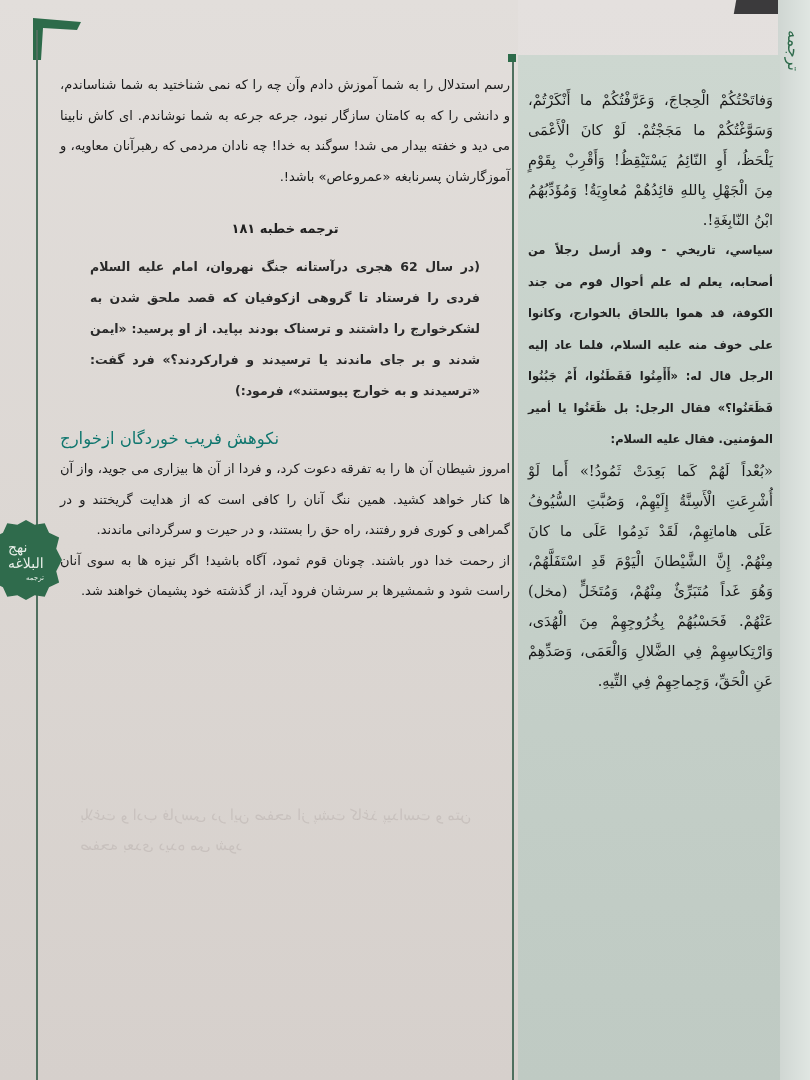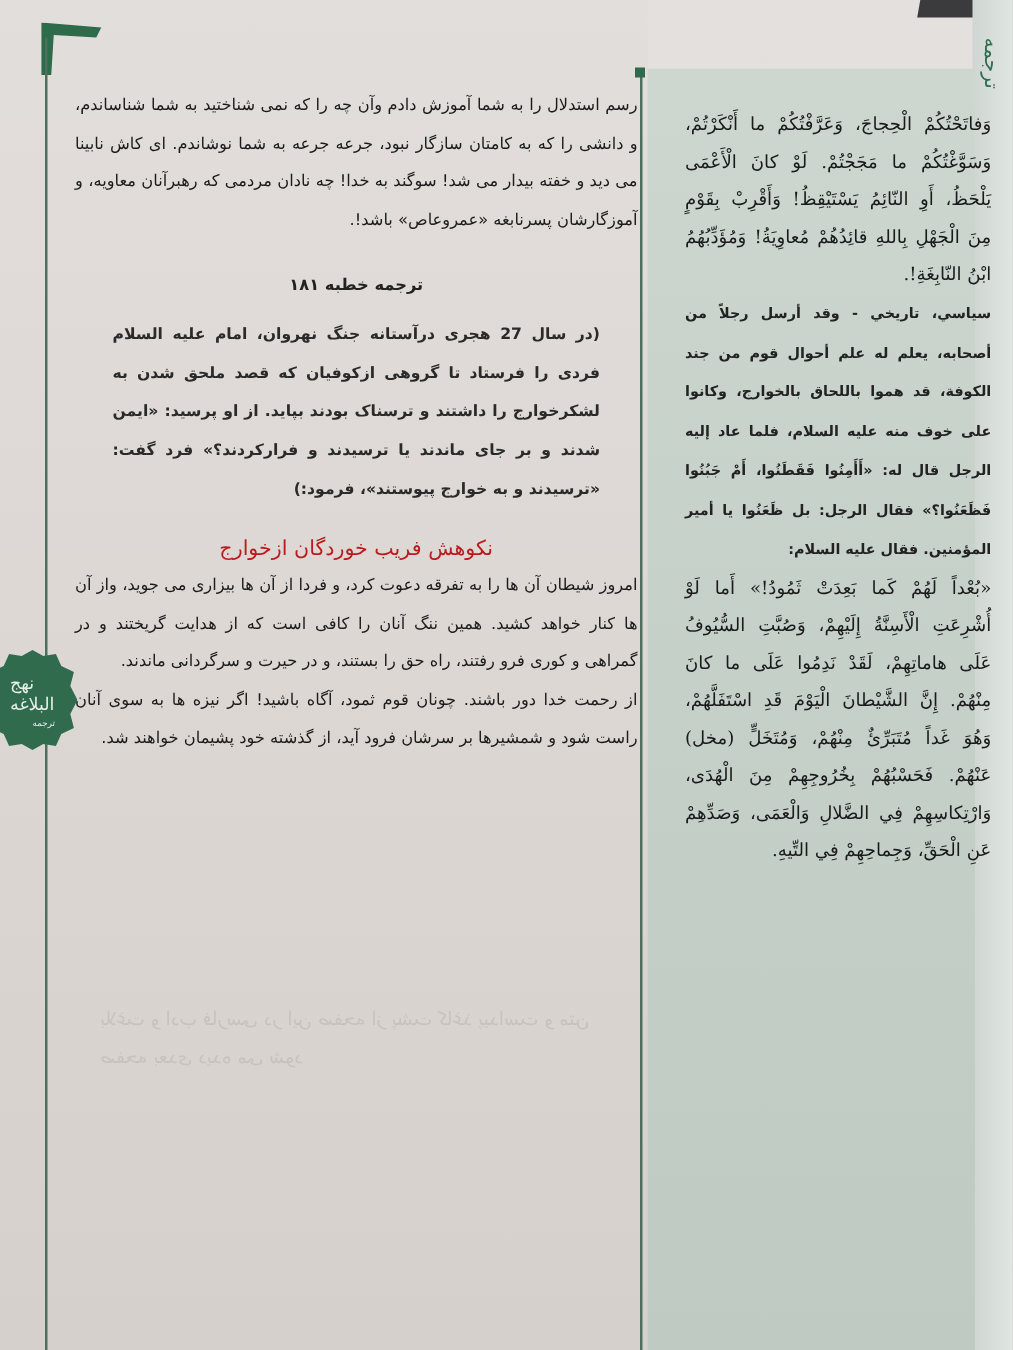--- a/index.html
+++ b/index.html
@@ -51,24 +51,24 @@
   .left-col p { margin:0; font-size:13px; line-height:30.5px; }
   .h-persian {
     text-align:center; font-weight:bold; font-size:19px; margin:22px 0 6px 0 !important;
     color:#222;
   }
   .intro {
     font-weight:bold; font-size:12.5px !important; line-height:31px !important; color:#2a2a2a;
     padding:0 30px;
   }
   .sub-green {
-    color:#b91c1c; font-size:16.5px !important; margin-top:18px !important; text-align:center;
+    color:#0f766e; font-size:16.5px !important; margin-top:18px !important; text-align:left;
   }
   .right-col {
-    position:absolute; left:548px; top:85px; width:245px;
+    position:absolute; left:528px; top:85px; width:245px;
     direction:rtl; text-align:justify; color:#1a1a1a;
   }
   .right-col p { margin:0; }
   .arabic-text { font-family:"DejaVu Serif", serif; font-size:14.5px; line-height:30px; }
   .h-arabic { text-align:center; font-weight:bold; font-size:19px; margin:40px 0 8px 0 !important; }
   .arabic-intro { font-weight:bold; font-size:11.5px; line-height:31.5px; color:#222; }
   .sub-green-ar { color:#2f6b4c; font-family:"DejaVu Serif", serif; font-size:14px; margin-top:34px !important; }
   .badge {
     position:absolute; left:-10px; top:520px; width:72px; height:80px;
     background:#2f6b4c; color:#e8efe9;
@@ -107,21 +107,21 @@
 </div>
 
 <div class="badge">
   <span class="b1">نهج البلاغه</span>
   <span class="b2">ترجمه</span>
 </div>
 
 <div class="left-col">
   <p>رسم استدلال را به شما آموزش دادم وآن چه را که نمی شناختید به شما شناساندم، و دانشی را که به کامتان سازگار نبود، جرعه جرعه به شما نوشاندم. ای کاش نابینا می دید و خفته بیدار می شد! سوگند به خدا! چه نادان مردمی که رهبرآنان معاویه، و آموزگارشان پسرنابغه «عمروعاص» باشد!.</p>
   <p class="h-persian">ترجمه خطبه ۱۸۱</p>
-  <p class="intro">(در سال 27 هجری درآستانه جنگ نهروان، امام عليه السلام فردی را فرستاد تا گروهی ازکوفیان که قصد ملحق شدن به لشکرخوارج را داشتند و ترسناک بودند بپاید. از او پرسید: «ایمن شدند و بر جای ماندند یا ترسیدند و فرارکردند؟» فرد گفت: «ترسیدند و به خوارج پیوستند»، فرمود:)</p>
+  <p class="intro">(در سال 62 هجری درآستانه جنگ نهروان، امام عليه السلام فردی را فرستاد تا گروهی ازکوفیان که قصد ملحق شدن به لشکرخوارج را داشتند و ترسناک بودند بپاید. از او پرسید: «ایمن شدند و بر جای ماندند یا ترسیدند و فرارکردند؟» فرد گفت: «ترسیدند و به خوارج پیوستند»، فرمود:)</p>
   <p class="sub-green">نکوهش فریب خوردگان ازخوارج</p>
   <p>امروز شیطان آن ها را به تفرقه دعوت کرد، و فردا از آن ها بیزاری می جوید، واز آن ها کنار خواهد کشید. همین ننگ آنان را کافی است که از هدایت گریختند و در گمراهی و کوری فرو رفتند، راه حق را بستند، و در حیرت و سرگردانی ماندند.</p>
   <p>از رحمت خدا دور باشند. چونان قوم ثمود، آگاه باشید! اگر نیزه ها به سوی آنان راست شود و شمشیرها بر سرشان فرود آید، از گذشته خود پشیمان خواهند شد.</p>
 </div>
 
 <div class="right-col">
   <p class="arabic-text">وَفاتَحْتُكُمْ الْحِجاجَ، وَعَرَّفْتُكُمْ ما أَنْكَرْتُمْ، وَسَوَّغْتُكُمْ ما مَجَجْتُمْ. لَوْ كانَ الْأَعْمَى يَلْحَظُ، أَوِ النّائِمُ يَسْتَيْقِظُ! وَأَقْرِبْ بِقَوْمٍ مِنَ الْجَهْلِ بِاللهِ قائِدُهُمْ مُعاوِيَةُ! وَمُؤَدِّبُهُمُ ابْنُ النّابِغَةِ!.</p>
   <p class="arabic-intro">سياسي، تاريخي - وقد أرسل رجلاً من أصحابه، يعلم له علم أحوال قوم من جند الكوفة، قد هموا باللحاق بالخوارج، وكانوا على خوف منه عليه السلام، فلما عاد إليه الرجل قال له: «أَأَمِنُوا فَقَطَنُوا، أَمْ جَبُنُوا فَظَعَنُوا؟» فقال الرجل: بل ظَعَنُوا يا أمير المؤمنين. فقال عليه السلام:</p>
   <p class="arabic-text">«بُعْداً لَهُمْ كَما بَعِدَتْ ثَمُودُ!» أَما لَوْ أُشْرِعَتِ الْأَسِنَّةُ إِلَيْهِمْ، وَصُبَّتِ السُّيُوفُ عَلَى هاماتِهِمْ، لَقَدْ نَدِمُوا عَلَى ما كانَ مِنْهُمْ. إِنَّ الشَّيْطانَ الْيَوْمَ قَدِ اسْتَفَلَّهُمْ، وَهُوَ غَداً مُتَبَرِّئٌ مِنْهُمْ، وَمُتَخَلٍّ (مخل) عَنْهُمْ. فَحَسْبُهُمْ بِخُرُوجِهِمْ مِنَ الْهُدَى، وَارْتِكاسِهِمْ فِي الضَّلالِ وَالْعَمَى، وَصَدِّهِمْ عَنِ الْحَقِّ، وَجِماحِهِمْ فِي التِّيهِ.</p>
 </div>

